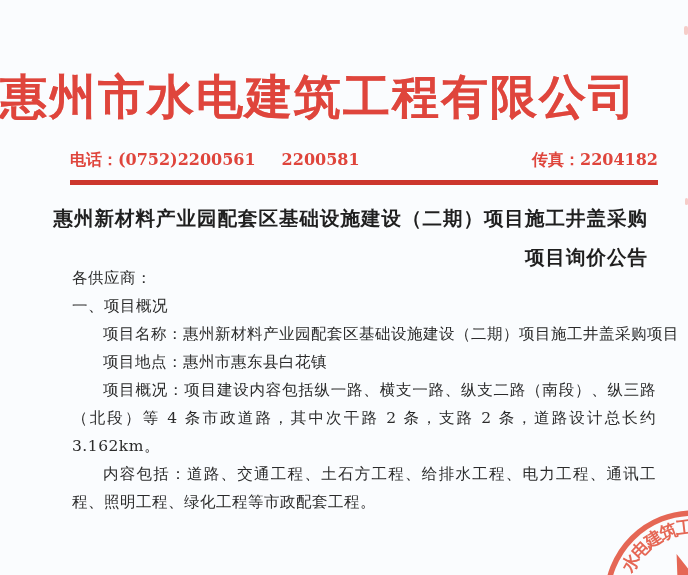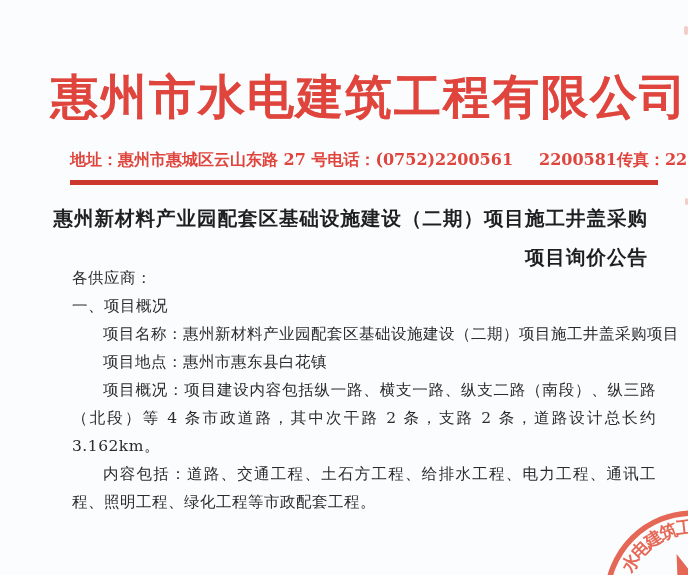--- a/index.html
+++ b/index.html
@@ -15,21 +15,21 @@
     position:relative;
     width:688px;height:575px;
     background:var(--paper);
     overflow:hidden;
     font-family:"DejaVu Serif","Liberation Serif",serif;
     color:var(--ink);
   }
   
   .company-name{
     position:absolute;top:66px;left:0;right:0;
-    text-align:right;
+    text-align:left;
     font-size:47px;font-weight:bold;
     letter-spacing:2px;
     color:var(--brand-red);
     text-shadow:0 0 .6px rgba(223,69,60,.55);
     white-space:nowrap;
   }
   .contact-bar{
     position:absolute;top:150px;left:70px;width:588px;
     display:flex;justify-content:space-between;align-items:baseline;
     font-size:16px;font-weight:bold;color:var(--brand-red);
@@ -74,24 +74,20 @@
 </style>
 </head>
 <body>
 
 <div class="page">
 
   <div class="company-name">惠州市水电建筑工程有限公司</div>
 
   <div class="contact-bar">
     <span class="contact-group">
-        <span>地址：</span>
-        <span>惠州市惠城区云山东路 27 号</span>
-      </span>
-    <span class="contact-group">
         <span>电话：</span>
         <span>(0752)2200561</span>
         <span class="sep-gap"></span>
         <span>2200581</span>
       </span>
     <span class="contact-group">
         <span>传真：</span>
         <span>2204182</span>
       </span>
   </div>

